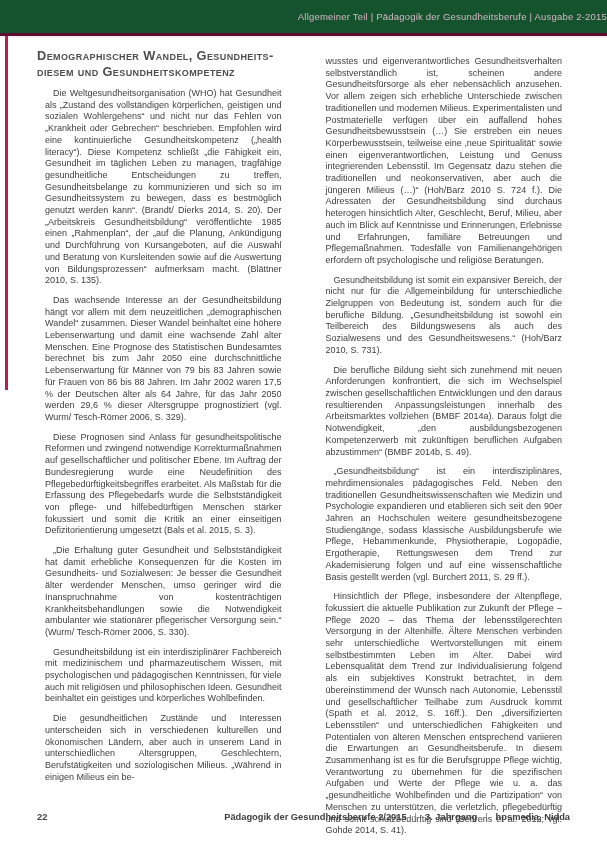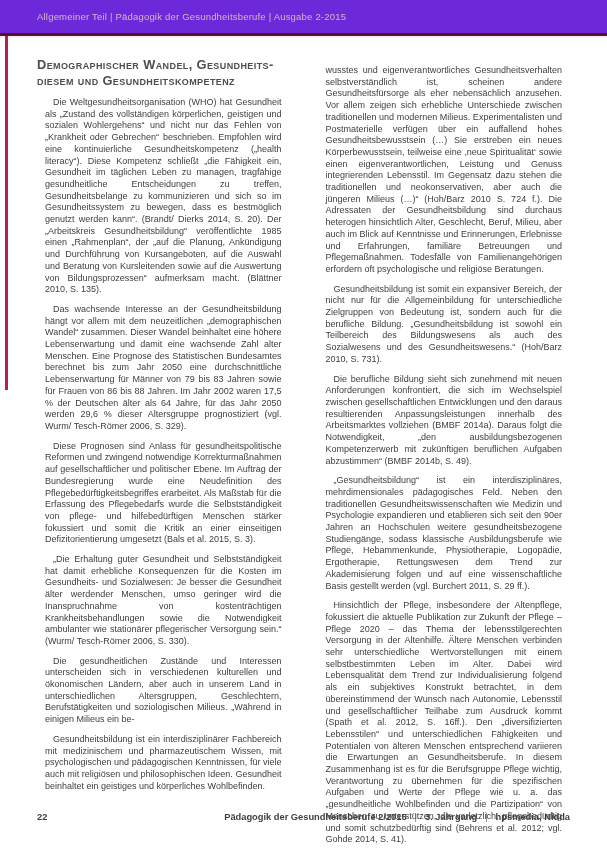--- a/index.html
+++ b/index.html
@@ -8,23 +8,24 @@
     background: #ffffff;
     position: relative;
     overflow: hidden;
     font-family: "Liberation Sans", sans-serif;
   }
 
   
   .header-bar {
     position: absolute; top: 0; left: 0; right: 0;
     height: 33px;
-    background: #6d28d9;
+    background: #14532d;
     border-bottom: 3px solid #5a0f30;
     box-shadow: 0 2px 0 #f8eef3;
+    text-align: right;
   }
   .header-text {
     line-height: 33px;
     padding-left: 37px;
     color: #d6b7c7;
     font-size: 9.5px;
     letter-spacing: 0.2px;
     white-space: nowrap;
   }
 
@@ -32,21 +33,21 @@
   .accent-line {
     position: absolute;
     left: 5px; top: 36px;
     width: 3px; height: 354px;
     background: #b3224c;
   }
 
   
   .content {
     position: absolute;
-    top: 57px; left: 37px; right: 37px;
+    top: 48px; left: 37px; right: 37px;
     display: flex;
     gap: 28px;
   }
   .col {
     width: 260px;
     font-size: 9px;
     line-height: 11.7px;
     color: #3e3e3e;
     text-align: justify;
   }
@@ -94,22 +95,22 @@
 <div class="content">
   <div class="col">
     <h1 class="article-heading">
       <span>Demographischer Wandel, Gesundheits-</span>
       <span>diesem und Gesundheitskompetenz</span>
     </h1>
     <p>Die Weltgesundheitsorganisation (WHO) hat Gesundheit als „Zustand des vollständigen körperlichen, geistigen und sozialen Wohlergehens“ und nicht nur das Fehlen von „Krankheit oder Gebrechen“ beschrieben. Empfohlen wird eine kontinuierliche Gesundheitskompetenz („health literacy“). Diese Kompetenz schließt „die Fähigkeit ein, Gesundheit im täglichen Leben zu managen, tragfähige gesundheitliche Entscheidungen zu treffen, Gesundheitsbelange zu kommunizieren und sich so im Gesundheitssystem zu bewegen, dass es bestmöglich genutzt werden kann“. (Brandt/ Dierks 2014, S. 20). Der „Arbeitskreis Gesundheitsbildung“ veröffentlichte 1985 einen „Rahmenplan“, der „auf die Planung, Ankündigung und Durchführung von Kursangeboten, auf die Auswahl und Beratung von Kursleitenden sowie auf die Auswertung von Bildungsprozessen“ aufmerksam macht. (Blättner 2010, S. 135).</p>
     <p>Das wachsende Interesse an der Gesundheitsbildung hängt vor allem mit dem neuzeitlichen „demographischen Wandel“ zusammen. Dieser Wandel beinhaltet eine höhere Lebenserwartung und damit eine wachsende Zahl alter Menschen. Eine Prognose des Statistischen Bundesamtes berechnet bis zum Jahr 2050 eine durchschnittliche Lebenserwartung für Männer von 79 bis 83 Jahren sowie für Frauen von 86 bis 88 Jahren. Im Jahr 2002 waren 17,5 % der Deutschen älter als 64 Jahre, für das Jahr 2050 werden 29,6 % dieser Altersgruppe prognostiziert (vgl. Wurm/ Tesch-Römer 2006, S. 329).</p>
     <p>Diese Prognosen sind Anlass für gesundheitspolitische Reformen und zwingend notwendige Korrekturmaßnahmen auf gesellschaftlicher und politischer Ebene. Im Auftrag der Bundesregierung wurde eine Neudefinition des Pflegebedürftigkeitsbegriffes erarbeitet. Als Maßstab für die Erfassung des Pflegebedarfs wurde die Selbstständigkeit von pflege- und hilfebedürftigen Menschen stärker fokussiert und somit die Kritik an einer einseitigen Defizitorientierung umgesetzt (Bals et al. 2015, S. 3).</p>
     <p>„Die Erhaltung guter Gesundheit und Selbstständigkeit hat damit erhebliche Konsequenzen für die Kosten im Gesundheits- und Sozialwesen: Je besser die Gesundheit älter werdender Menschen, umso geringer wird die Inanspruchnahme von kostenträchtigen Krankheitsbehandlungen sowie die Notwendigkeit ambulanter wie stationärer pflegerischer Versorgung sein.“ (Wurm/ Tesch-Römer 2006, S. 330).</p>
+    <p>Gesundheitsbildung ist ein interdisziplinärer Fachbereich mit medizinischem und pharmazeutischem Wissen, mit psychologischen und pädagogischen Kenntnissen, für viele auch mit religiösen und philosophischen Ideen. Gesundheit beinhaltet ein geistiges und körperliches Wohlbefinden.</p>
     <p>Die gesundheitlichen Zustände und Interessen unterscheiden sich in verschiedenen kulturellen und ökonomischen Ländern, aber auch in unserem Land in unterschiedlichen Altersgruppen, Geschlechtern, Berufstätigkeiten und soziologischen Milieus. „Während in einigen Milieus ein be-</p>
-    <p>Gesundheitsbildung ist ein interdisziplinärer Fachbereich mit medizinischem und pharmazeutischem Wissen, mit psychologischen und pädagogischen Kenntnissen, für viele auch mit religiösen und philosophischen Ideen. Gesundheit beinhaltet ein geistiges und körperliches Wohlbefinden.</p>
   </div>
   <div class="col">
     <p class="cont">wusstes und eigenverantwortliches Gesundheitsverhalten selbstverständlich ist, scheinen andere Gesundheitsfürsorge als eher nebensächlich anzusehen. Vor allem zeigen sich erhebliche Unterschiede zwischen traditionellen und modernen Milieus. Experimentalisten und Postmaterielle verfügen über ein auffallend hohes Gesundheitsbewusstsein (…) Sie erstreben ein neues Körperbewusstsein, teilweise eine ‚neue Spiritualität‘ sowie einen eigenverantwortlichen, Leistung und Genuss integrierenden Lebensstil. Im Gegensatz dazu stehen die traditionellen und neokonservativen, aber auch die jüngeren Milieus (…)“ (Hoh/Barz 2010 S. 724 f.). Die Adressaten der Gesundheitsbildung sind durchaus heterogen hinsichtlich Alter, Geschlecht, Beruf, Milieu, aber auch im Blick auf Kenntnisse und Erinnerungen, Erlebnisse und Erfahrungen, familiäre Betreuungen und Pflegemaßnahmen. Todesfälle von Familienangehörigen erfordern oft psychologische und religiöse Beratungen.</p>
     <p>Gesundheitsbildung ist somit ein expansiver Bereich, der nicht nur für die Allgemeinbildung für unterschiedliche Zielgruppen von Bedeutung ist, sondern auch für die berufliche Bildung. „Gesundheitsbildung ist sowohl ein Teilbereich des Bildungswesens als auch des Sozialwesens und des Gesundheitswesens.“ (Hoh/Barz 2010, S. 731).</p>
     <p>Die berufliche Bildung sieht sich zunehmend mit neuen Anforderungen konfrontiert, die sich im Wechselspiel zwischen gesellschaftlichen Entwicklungen und den daraus resultierenden Anpassungsleistungen innerhalb des Arbeitsmarktes vollziehen (BMBF 2014a). Daraus folgt die Notwendigkeit, „den ausbildungsbezogenen Kompetenzerwerb mit zukünftigen beruflichen Aufgaben abzustimmen“ (BMBF 2014b, S. 49).</p>
     <p>„Gesundheitsbildung“ ist ein interdisziplinäres, mehrdimensionales pädagogisches Feld. Neben den traditionellen Gesundheitswissenschaften wie Medizin und Psychologie expandieren und etablieren sich seit den 90er Jahren an Hochschulen weitere gesundheitsbezogene Studiengänge, sodass klassische Ausbildungsberufe wie Pflege, Hebammenkunde, Physiotherapie, Logopädie, Ergotherapie, Rettungswesen dem Trend zur Akademisierung folgen und auf eine wissenschaftliche Basis gestellt werden (vgl. Burchert 2011, S. 29 ff.).</p>
     <p>Hinsichtlich der Pflege, insbesondere der Altenpflege, fokussiert die aktuelle Publikation zur Zukunft der Pflege – Pflege 2020 – das Thema der lebensstilgerechten Versorgung in der Altenhilfe. Ältere Menschen verbinden sehr unterschiedliche Wertvorstellungen mit einem selbstbestimmten Leben im Alter. Dabei wird Lebensqualität dem Trend zur Individualisierung folgend als ein subjektives Konstrukt betrachtet, in dem übereinstimmend der Wunsch nach Autonomie, Lebensstil und gesellschaftlicher Teilhabe zum Ausdruck kommt (Spath et al. 2012, S. 16ff.). Den „diversifizierten Lebensstilen“ und unterschiedlichen Fähigkeiten und Potentialen von älteren Menschen entsprechend variieren die Erwartungen an Gesundheitsberufe. In diesem Zusammenhang ist es für die Berufsgruppe Pflege wichtig, Verantwortung zu übernehmen für die spezifischen Aufgaben und Werte der Pflege wie u. a. das „gesundheitliche Wohlbefinden und die Partizipation“ von Menschen zu unterstützen, die verletzlich, pflegebedürftig und somit schutzbedürftig sind (Behrens et al. 2012; vgl. Gohde 2014, S. 41).</p>
   </div>
 </div>
 

